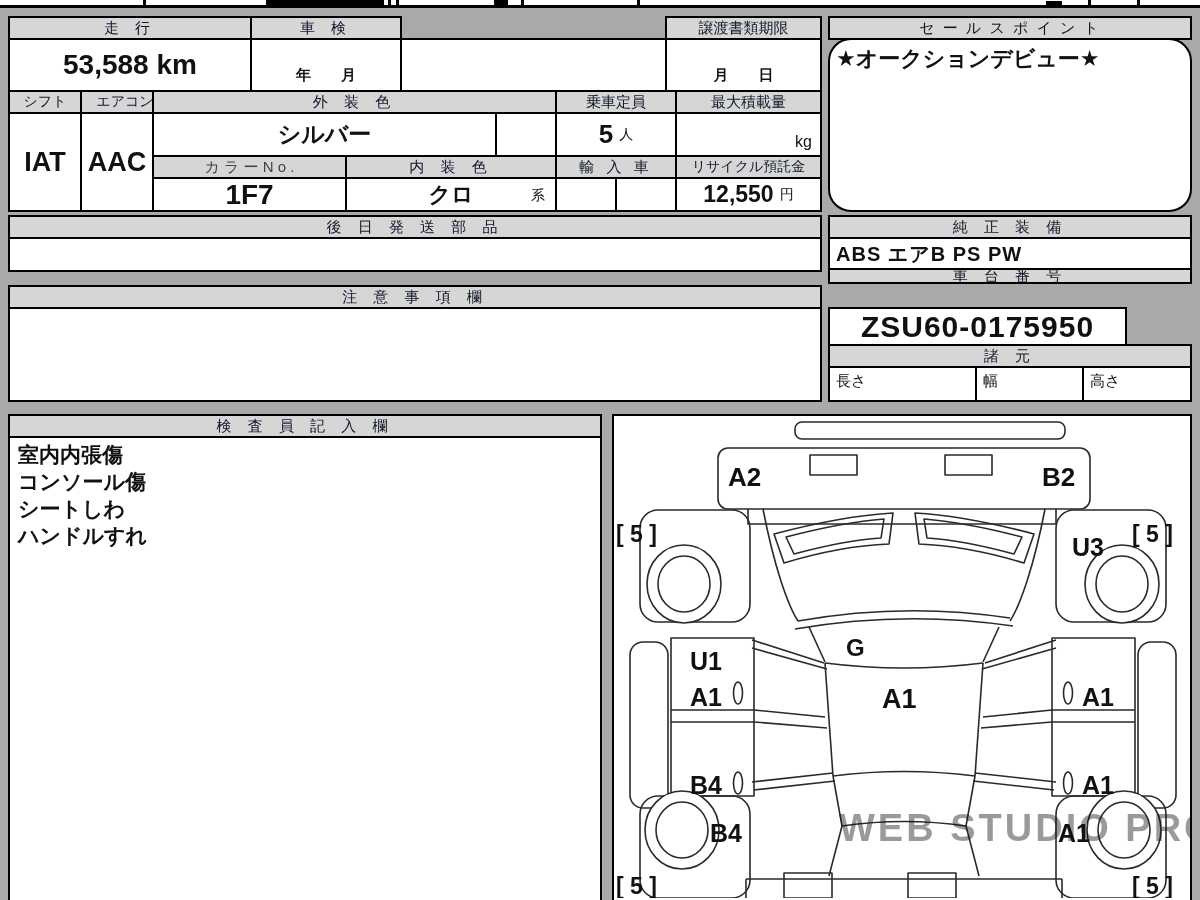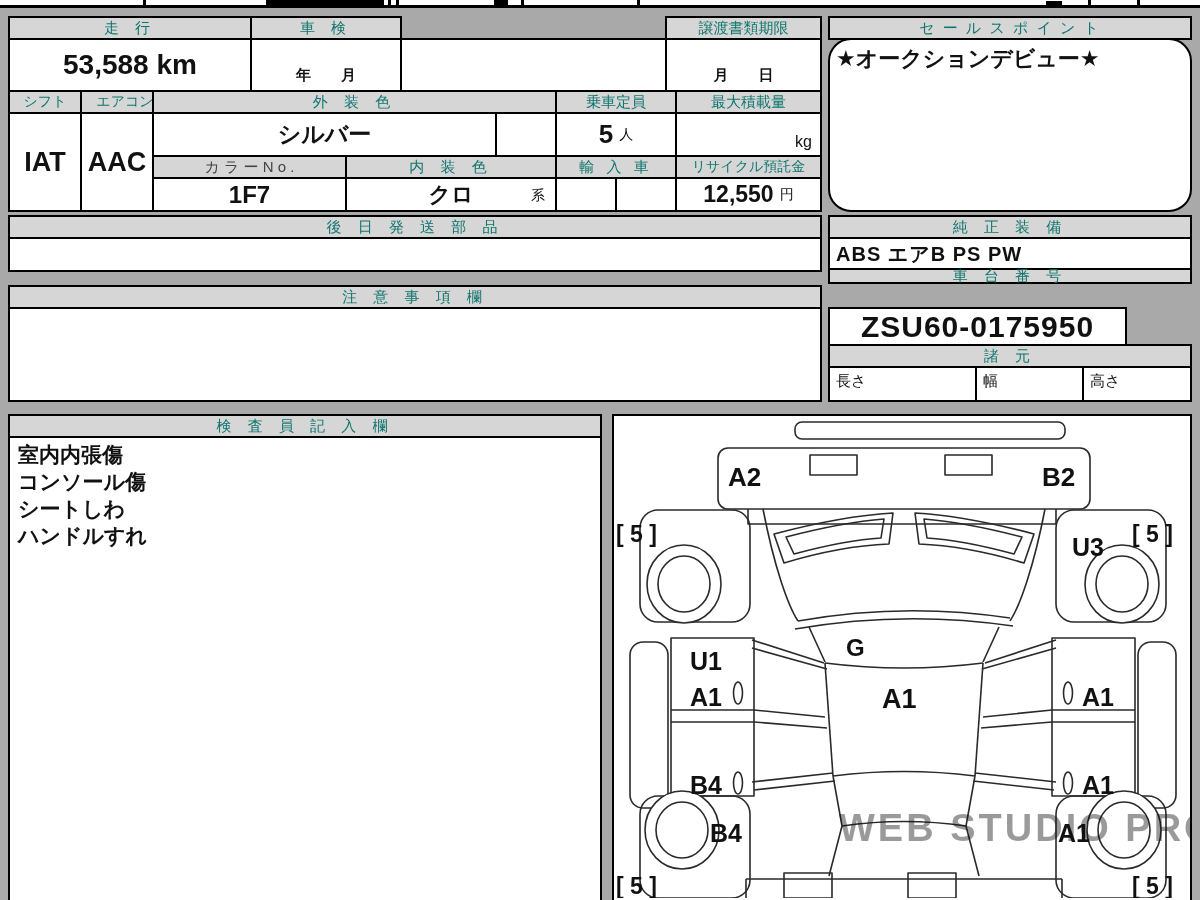--- a/index.html
+++ b/index.html
@@ -1,20 +1,20 @@
 <!DOCTYPE html>
 <html><head>
 <meta charset="utf-8">
 <style>
   html,body{margin:0;padding:0;}
   #screen{position:relative;width:1200px;height:900px;background:#a9a9a9;overflow:hidden;
           font-family:"Liberation Sans","DejaVu Sans",sans-serif;}
   .cell{position:absolute;box-sizing:border-box;background:#fff;border:2px solid #000;color:#111;}
   .hdr{background:#d6d6d6;display:flex;align-items:center;justify-content:center;
-       font-size:15px;color:#0f766e;white-space:pre;}
+       font-size:15px;color:#0f172a;white-space:pre;}
   .val{display:flex;align-items:center;justify-content:center;font-weight:bold;}
   .bottomed{align-items:flex-end;padding-bottom:5px;font-weight:bold;font-size:15px;}
   .strip{position:absolute;box-sizing:border-box;background:#fff;border-bottom:3px solid #000;}
   .vline{position:absolute;top:0;bottom:0;width:3px;background:#000;}
   .blob{position:absolute;background:#000;}
   .unit{font-size:14px;font-weight:normal;margin-left:6px;}
   .inspector-line{font-size:21px;font-weight:bold;line-height:27px;}
   svg text{font-family:"Liberation Sans","DejaVu Sans",sans-serif;font-weight:bold;fill:#111;}
 </style>
 </head>
@@ -59,21 +59,21 @@
     <span>5</span>
     <span class="unit">人</span>
   </div>
   <div class="cell val" style="left:675px;top:112px;width:147px;height:45px;justify-content:flex-end;align-items:flex-end;padding:0 8px 4px 0;font-weight:normal;font-size:16px;">kg</div>
 
   <div class="cell hdr" style="left:152px;top:155px;width:195px;height:24px;color:#444;">カ ラ ー N o .</div>
   <div class="cell hdr" style="left:345px;top:155px;width:212px;height:24px;letter-spacing:6px;">内 装 色</div>
   <div class="cell hdr" style="left:555px;top:155px;width:122px;height:24px;letter-spacing:4px;">輸 入 車</div>
   <div class="cell hdr" style="left:675px;top:155px;width:147px;height:24px;font-size:14px;">リサイクル預託金</div>
 
-  <div class="cell val" style="left:152px;top:177px;width:195px;height:35px;font-size:24px;">1F7</div>
+  <div class="cell val" style="left:152px;top:177px;width:195px;height:35px;font-size:28px;">1F7</div>
   <div class="cell val" style="left:345px;top:177px;width:212px;height:35px;font-size:22px;">
     <span>クロ</span>
     <span class="unit" style="position:absolute;right:10px;bottom:5px;">系</span>
   </div>
   <div class="cell" style="left:555px;top:177px;width:62px;height:35px;"></div>
   <div class="cell" style="left:615px;top:177px;width:62px;height:35px;"></div>
   <div class="cell val" style="left:675px;top:177px;width:147px;height:35px;font-size:23px;">
     <span>12,550</span>
     <span class="unit">円</span>
   </div>

